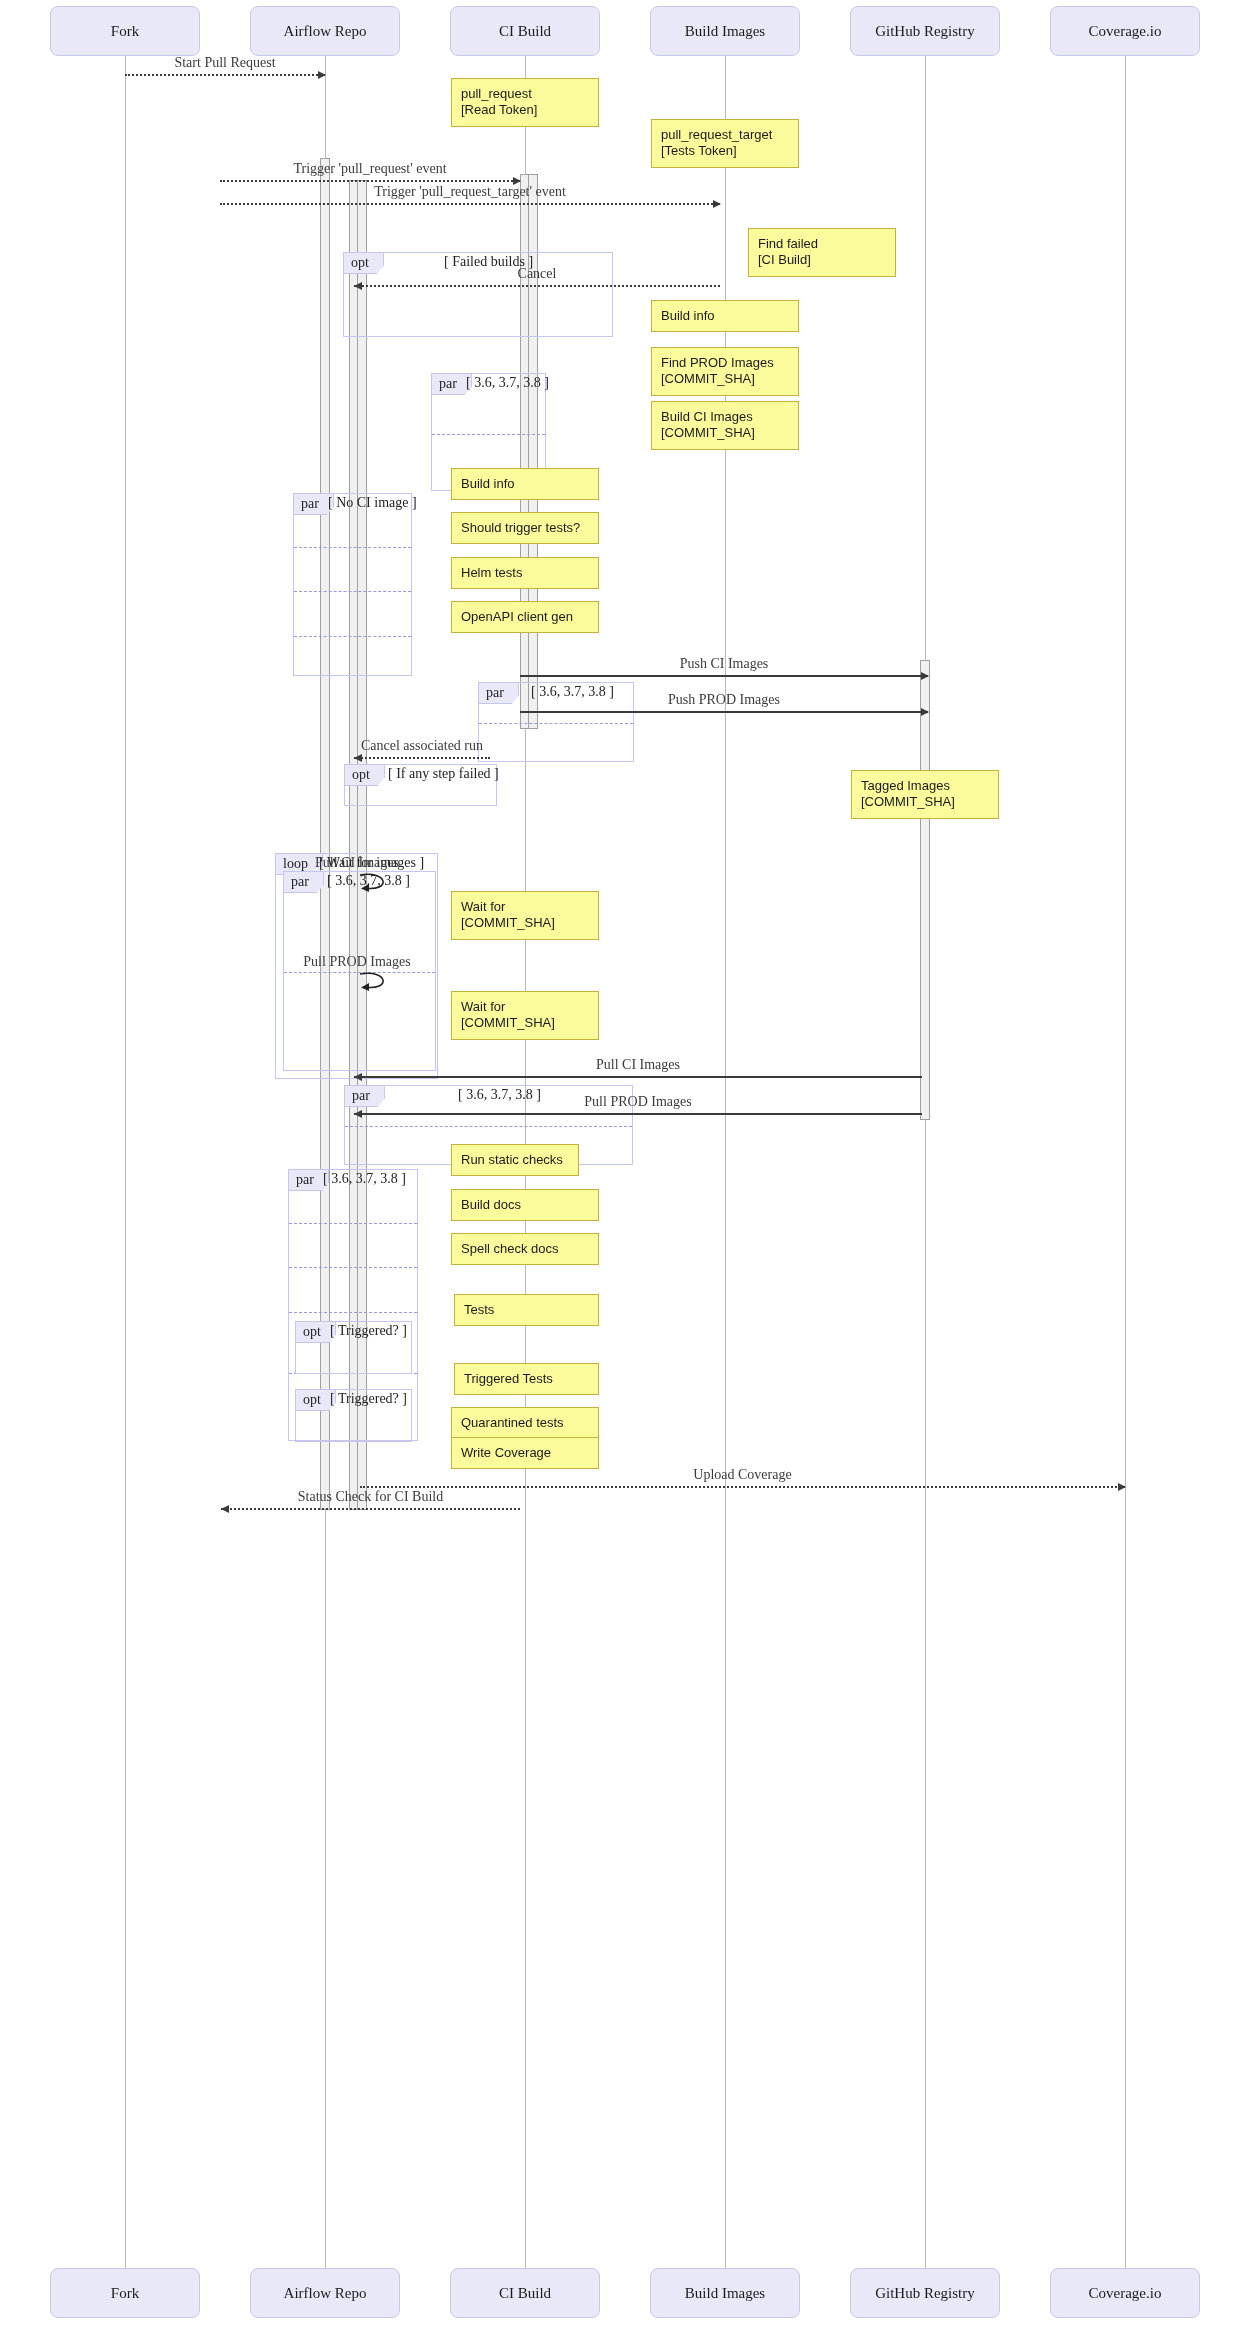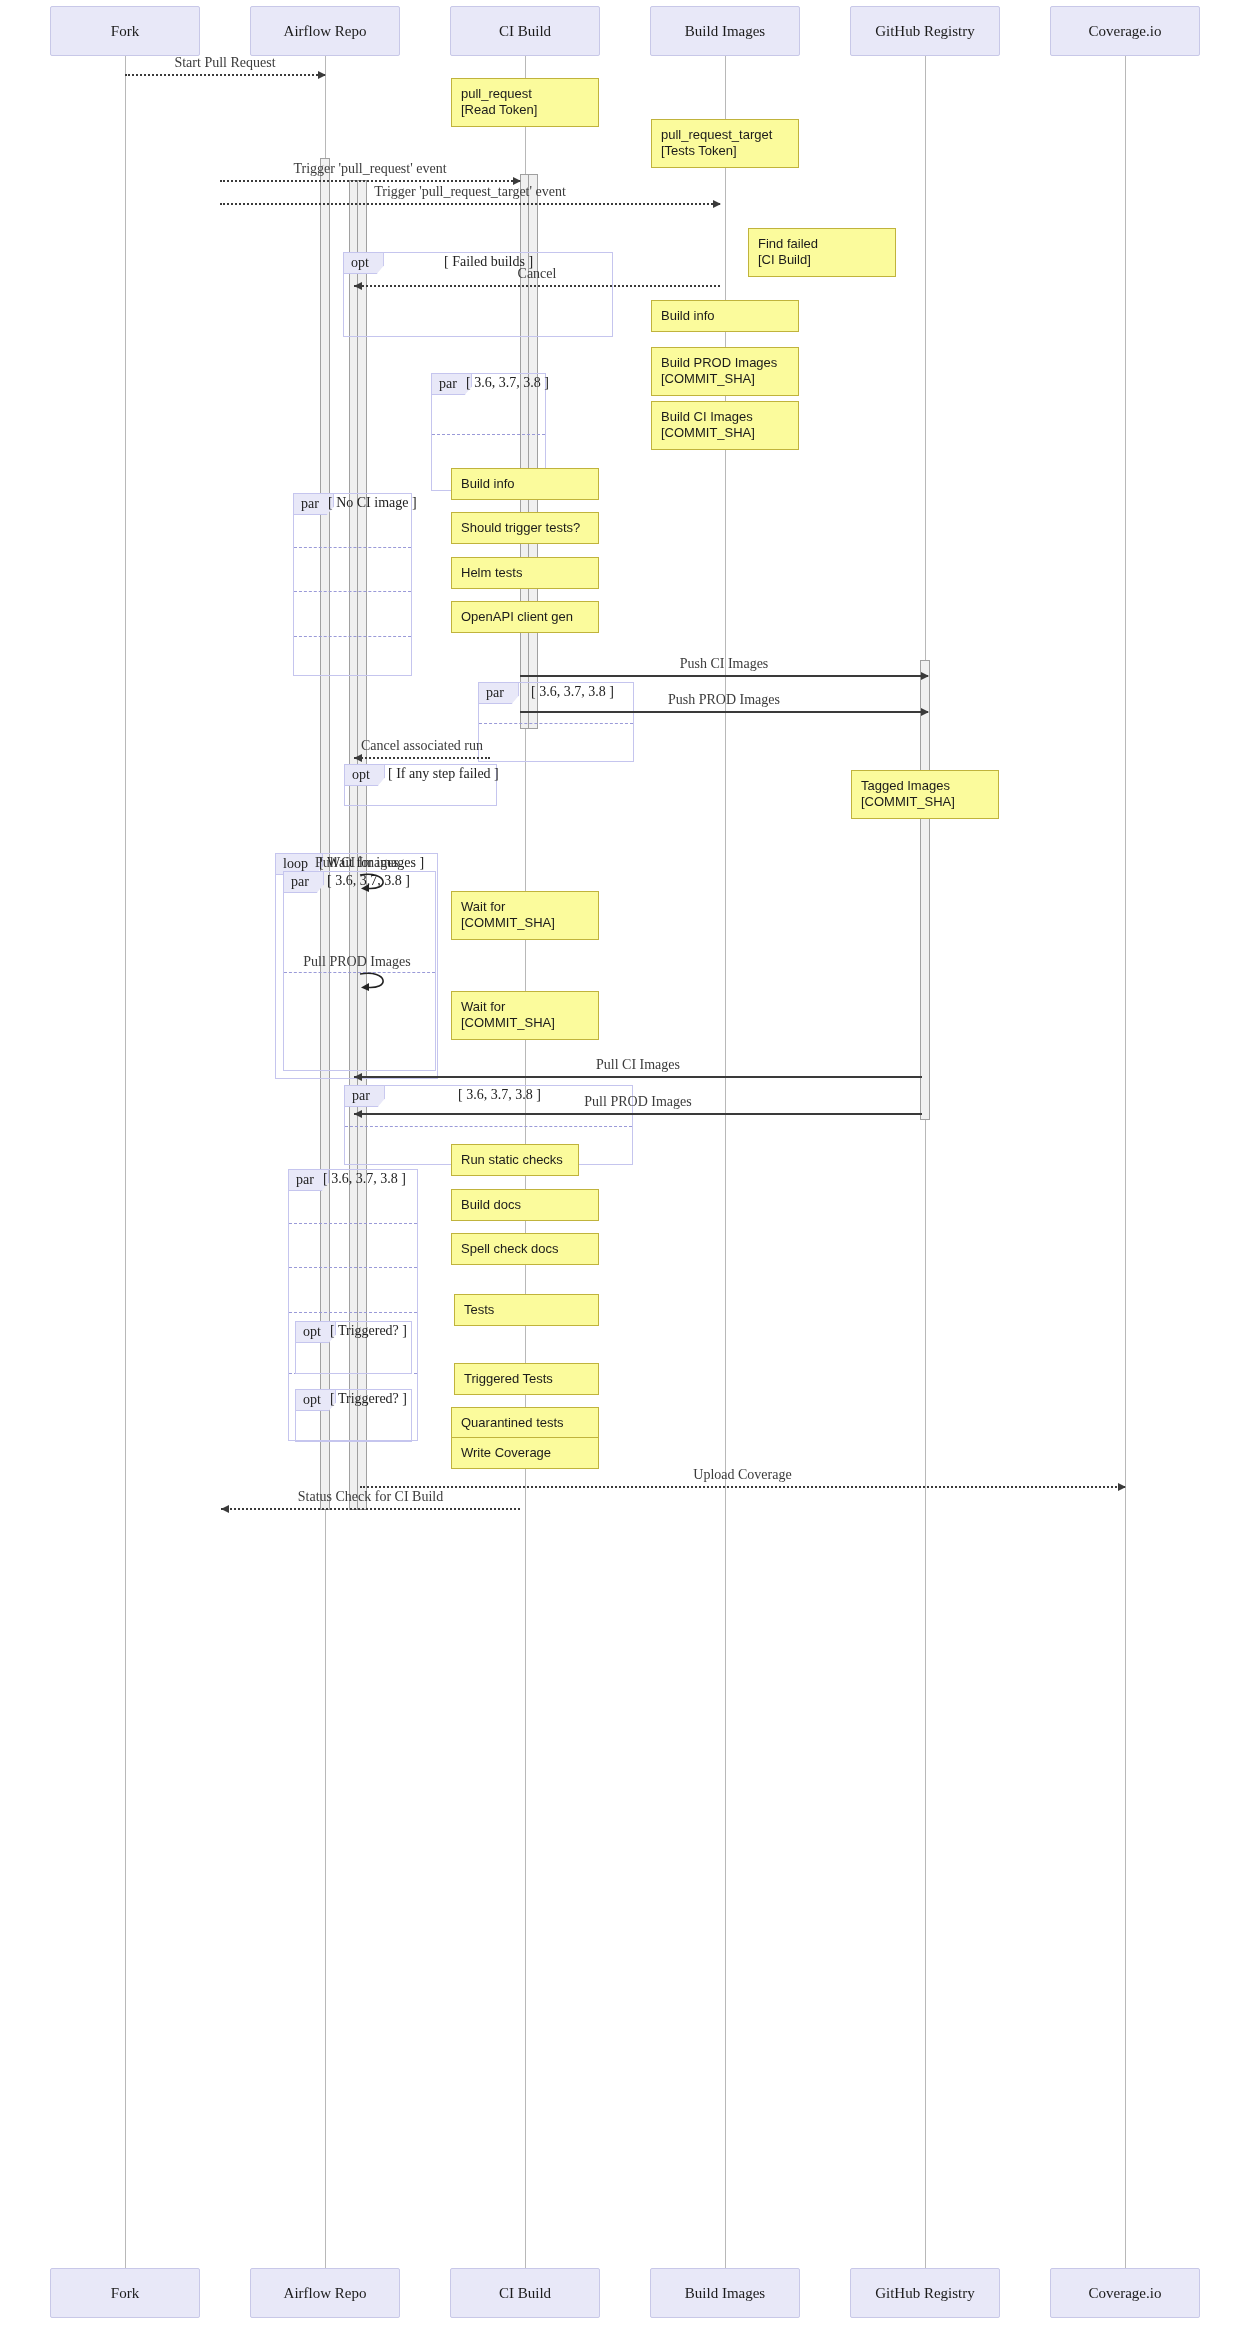--- a/index.html
+++ b/index.html
@@ -2,21 +2,21 @@
 <html><head>
 <meta charset="utf-8">
 <style>
   html,body{margin:0;padding:0;background:#ffffff;}
   body{width:1250px;height:2329px;font-family:"Liberation Serif",serif;}
   #stage{position:relative;width:1250px;height:2329px;overflow:hidden;}
 
   
   .participant{
     position:absolute;width:150px;height:50px;
-    background:#E8E8F8;border:1px solid #C8C8E8;border-radius:2px;
+    background:#E8E8F8;border:1px solid #C8C8E8;border-radius:8px;
     display:flex;align-items:center;justify-content:center;
     font-family:"Liberation Serif",serif;font-size:15px;color:#1b1b1b;
     box-sizing:border-box;
   }
   .lifeline{position:absolute;width:1px;background:#B8B8B8;}
   .activation{position:absolute;width:10px;background:#F0F0F0;border:1px solid #A0A0A0;box-sizing:border-box;}
 
   
   .note{
     position:absolute;background:#FBFB9C;border:1px solid #C0B33C;
@@ -165,21 +165,21 @@
         <path d="M2 3 C 30 -2, 34 20, 6 16" fill="none" stroke="#222" stroke-width="1.6"></path>
         <path d="M11 12 L3 16.5 L11 20 Z" fill="#222"></path>
       </svg></div>
     <div class="note" style="left: 451px; top: 78px; width: 148px; min-height: 40px;">pull_request
 [Read Token]</div>
     <div class="note" style="left: 651px; top: 119px; width: 148px; min-height: 40px;">pull_request_target
 [Tests Token]</div>
     <div class="note" style="left: 748px; top: 228px; width: 148px; min-height: 40px;">Find failed
 [CI Build]</div>
     <div class="note" style="left: 651px; top: 300px; width: 148px; min-height: 26px;">Build info</div>
-    <div class="note" style="left: 651px; top: 347px; width: 148px; min-height: 40px;">Build PROD Images
+    <div class="note" style="left: 651px; top: 347px; width: 148px; min-height: 40px;">Find PROD Images
 [COMMIT_SHA]</div>
     <div class="note" style="left: 651px; top: 401px; width: 148px; min-height: 40px;">Build CI Images
 [COMMIT_SHA]</div>
     <div class="note" style="left: 451px; top: 468px; width: 148px; min-height: 26px;">Build info</div>
     <div class="note" style="left: 451px; top: 512px; width: 148px; min-height: 26px;">Should trigger tests?</div>
     <div class="note" style="left: 451px; top: 557px; width: 148px; min-height: 26px;">Helm tests</div>
     <div class="note" style="left: 451px; top: 601px; width: 148px; min-height: 26px;">OpenAPI client gen</div>
     <div class="note" style="left: 851px; top: 770px; width: 148px; min-height: 40px;">Tagged Images
 [COMMIT_SHA]</div>
     <div class="note" style="left: 451px; top: 891px; width: 148px; min-height: 40px;">Wait for

